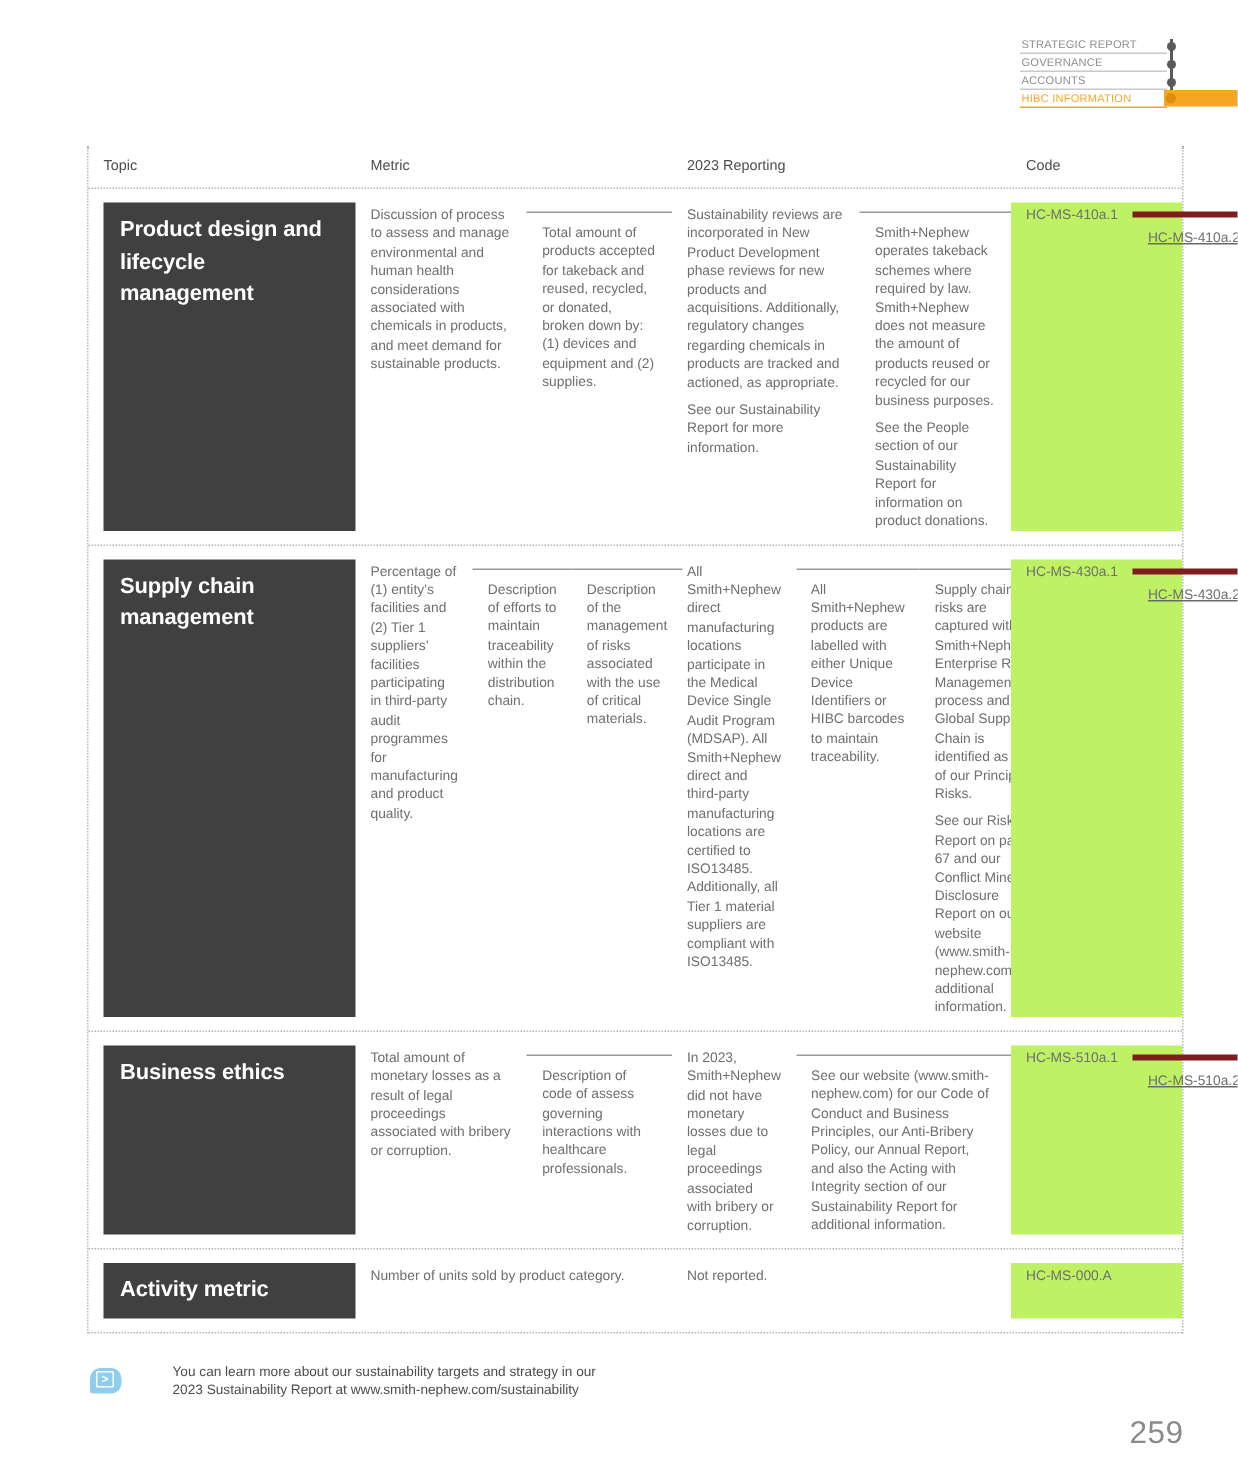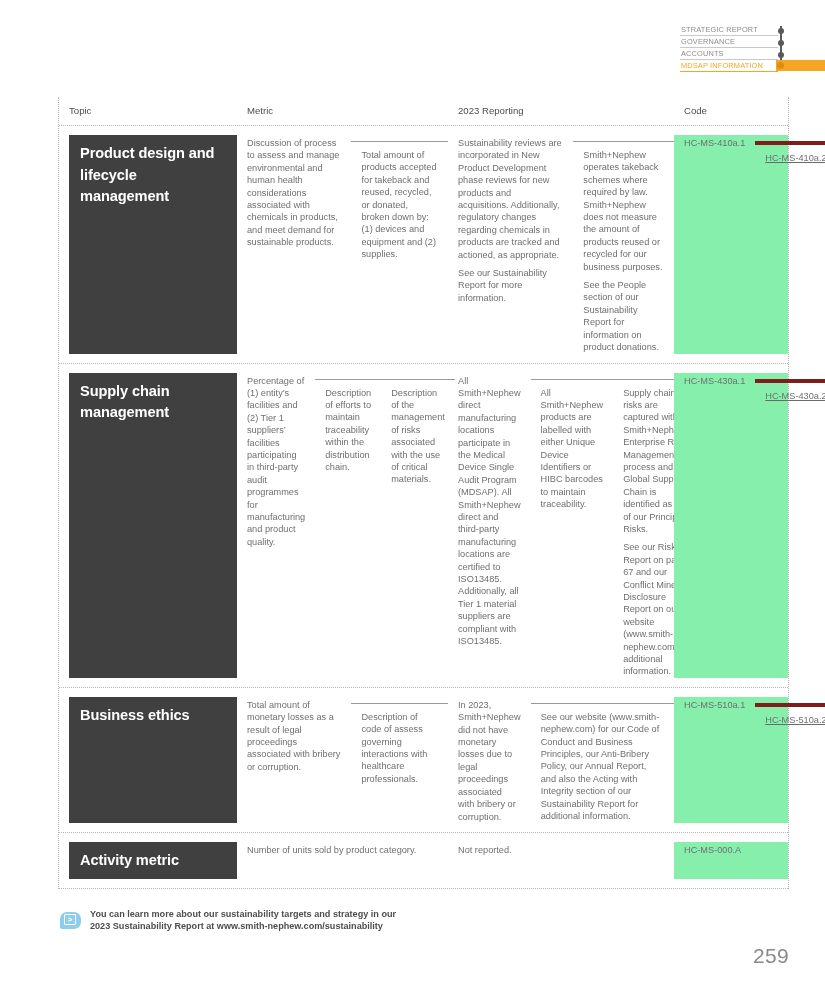--- a/index.html
+++ b/index.html
@@ -141,21 +141,21 @@
     height: 100%;
     letter-spacing: -0.1px;
   }
 
   .stack {
     display: flex;
     flex-direction: row;
   }
   .stack.metric  { width: 211px; flex: 0 0 211px; }
   .stack.report  { width: 226px; flex: 0 0 226px; }
-  .stack.code    { width: 114px; flex: 0 0 114px; background: #86efac; }
+  .stack.code    { width: 114px; flex: 0 0 114px; background: #bef264; }
 
   .sub {
     padding: 0 10px 0 10px;
     box-sizing: border-box;
   }
   .sub .inner {
     font-size: 9.2px;
     line-height: 12.4px;
     color: #6f6f6f;
     padding-top: 2px;
@@ -214,23 +214,24 @@
     border-radius: 1px;
     font-size: 8px;
     color: #ffffff;
     line-height: 10px;
     text-align: center;
     font-weight: bold;
     box-sizing: border-box;
   }
   .callout-text {
     font-size: 9.1px;
-    font-weight: bold;
+    font-weight: normal;
     line-height: 12.2px;
     color: #4d4d4d;
+    margin-left: 25px;
   }
 
   
   .footer {
     position: absolute;
     left: 60px;
     top: 995px;
     font-size: 9.2px;
     line-height: 12px;
     color: #777777;
@@ -258,21 +259,21 @@
   </div>
   <div class="nav-row">
     <span class="nav-label">GOVERNANCE</span>
     <span class="nav-rule"></span>
   </div>
   <div class="nav-row">
     <span class="nav-label">ACCOUNTS</span>
     <span class="nav-rule"></span>
   </div>
   <div class="nav-row active">
-    <span class="nav-label">MDSAP INFORMATION</span>
+    <span class="nav-label">HIBC INFORMATION</span>
     <span class="nav-rule"></span>
   </div>
   <div class="nav-spine"></div>
   <div class="nav-dot" style="top:4px"></div>
   <div class="nav-dot" style="top:16px"></div>
   <div class="nav-dot" style="top:28px"></div>
   <div class="nav-activebar"></div>
   <div class="nav-activedot"></div>
 </div>
 

